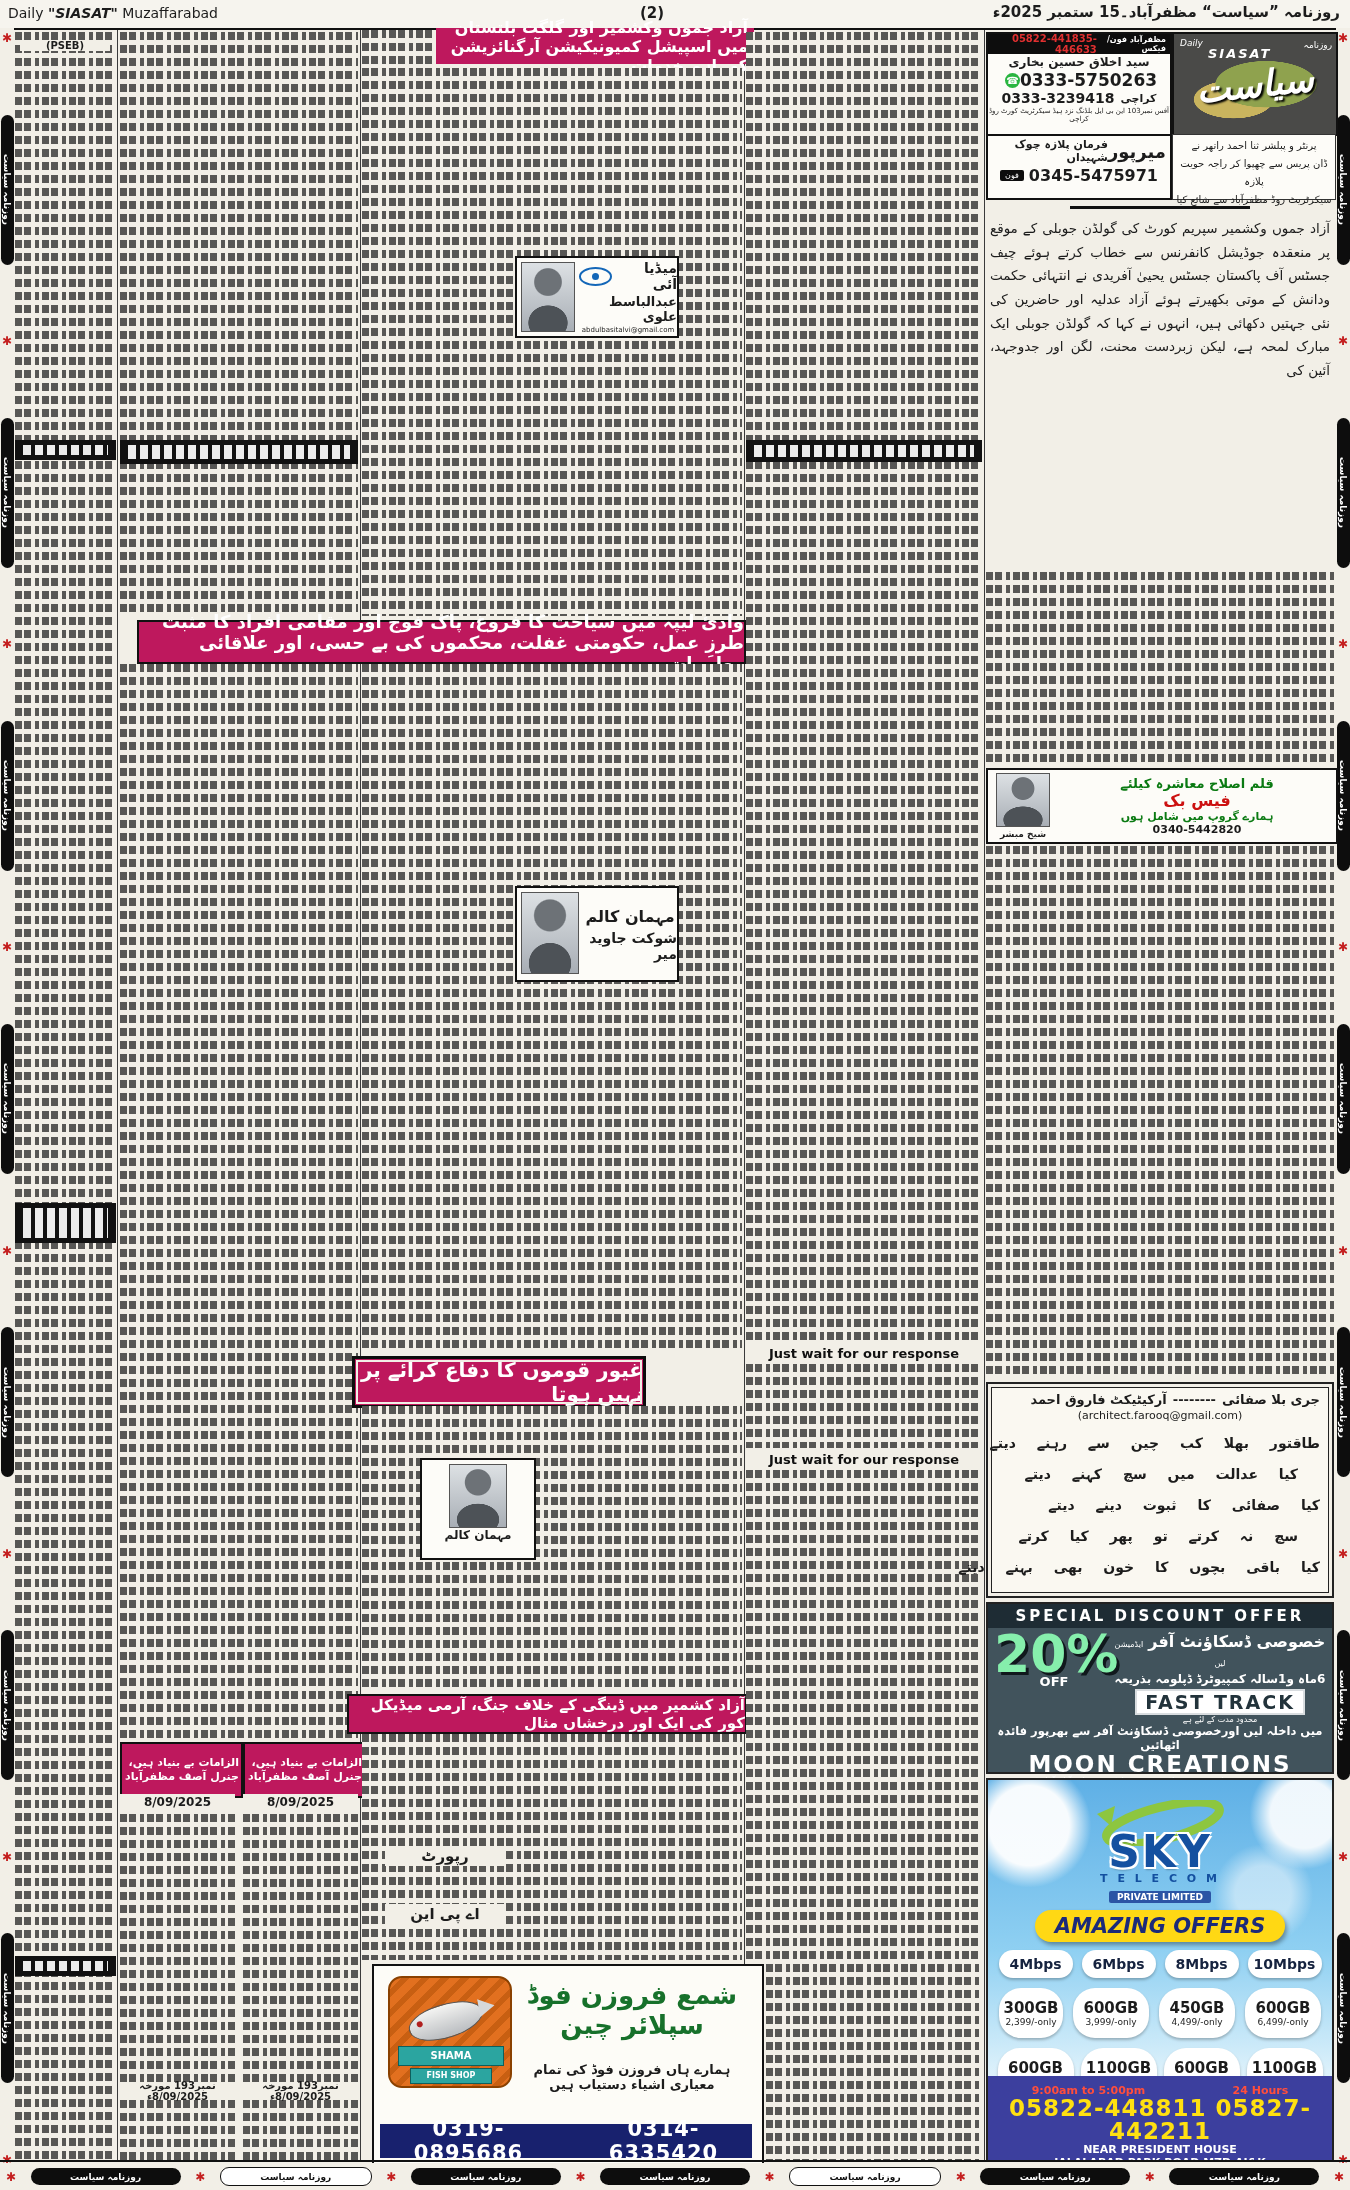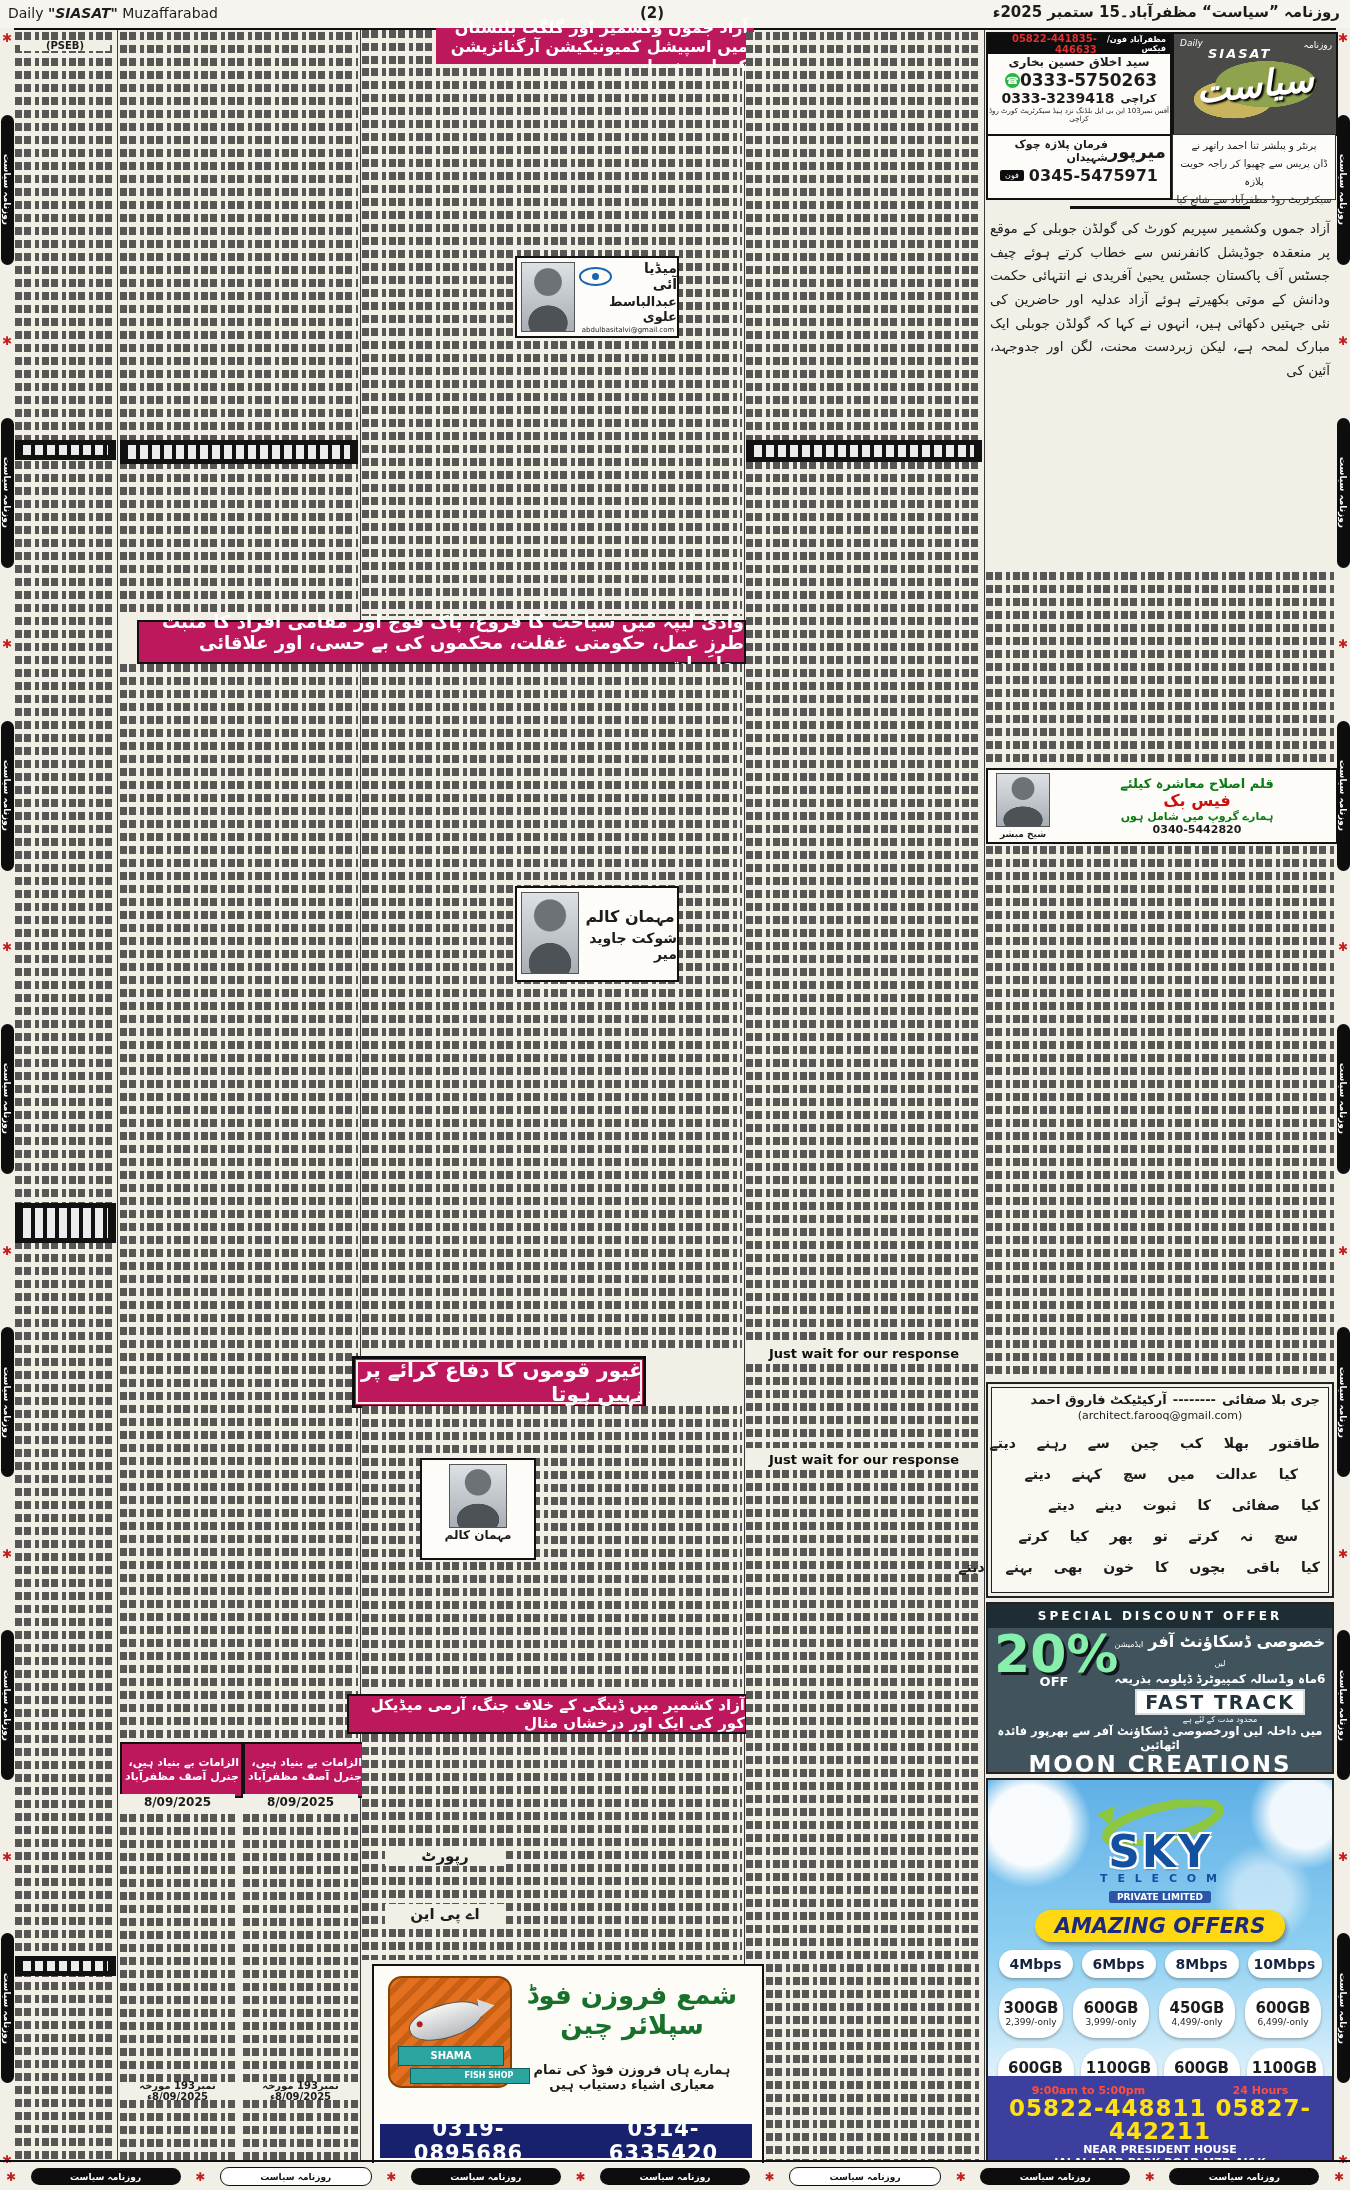--- a/index.html
+++ b/index.html
@@ -36,21 +36,21 @@
   
   .mastrow{display:flex;align-items:center;}
   .redline{color:#e03030;font-weight:bold;}
   .wa{width:15px;height:15px;border-radius:50%;background:#2ab540;color:#fff;font-size:10px;
       display:inline-flex;align-items:center;justify-content:center;margin-left:4px;}
   
   .eye{position:relative;width:30px;height:15px;border:2px solid #1467b8;border-radius:50%;display:inline-block;}
   .eye:after{content:"";position:absolute;left:50%;top:50%;width:7px;height:7px;margin:-3.5px;border-radius:50%;background:#1467b8;}
   
   .disc{background:#41535c;border:2px solid #222;}
-  .disc .banner{background:#1e2c34;color:#fff;font-weight:bold;letter-spacing:3px;font-size:12px;}
+  .disc .banner{background:#1e2c34;color:#fff;font-weight:bold;letter-spacing:3px;font-size:15px;}
   .ft{background:#fff;color:#22333b;font-weight:bold;letter-spacing:2px;border:2px solid #d9dde0;padding:0 8px;font-size:19px;}
   .pct{font-size:52px;font-weight:bold;color:#86efac;text-shadow:3px 3px 0 #10181c;line-height:.85;}
   
   .sky{background-image:
       radial-gradient(circle 60px at 12% 12%, rgba(255,255,255,.95) 0 40px, transparent 62px),
       radial-gradient(circle 50px at 92% 9%, rgba(255,255,255,.9) 0 34px, transparent 55px),
       radial-gradient(circle 46px at 80% 30%, rgba(255,255,255,.5) 0 28px, transparent 50px),
       linear-gradient(180deg,#5fb0e6 0%,#8fd0f2 45%,#dff2fb 78%,#bfe4f5 100%);
       border:2px solid #222;overflow:hidden;}
   .skyword{font-weight:bold;color:#1450a0;font-size:44px;letter-spacing:2px;line-height:.9;
@@ -187,21 +187,21 @@
   <div class="abs blackbar boxed" style="left:347px;top:1694px;width:396px;height:36px;font-size:15px;">آزاد کشمیر میں ڈینگی کے خلاف جنگ، آرمی میڈیکل کور کی ایک اور درخشاں مثال</div>
 
   <div class="abs gt" style="left:362px;top:1734px;width:380px;height:226px;"></div>
   <div class="abs c" style="left:385px;top:1846px;width:120px;height:20px;font-weight:bold;font-size:15px;background:#f2efe7;direction:rtl;">رپورٹ</div>
   <div class="abs c" style="left:385px;top:1904px;width:120px;height:20px;font-weight:bold;font-size:15px;background:#f2efe7;direction:rtl;">اے پی این</div>
 
   <div class="abs boxed" style="left:372px;top:1964px;width:388px;height:198px;background:#fdfcf7;">
     <div class="fishlogo" style="position:absolute;left:14px;top:10px;width:120px;height:108px;">
       <div class="fishbody"></div>
       <div class="ribbonTag" style="position:absolute;left:8px;bottom:20px;width:104px;height:18px;font-size:10px;line-height:18px;">SHAMA</div>
-      <div class="ribbonTag" style="position:absolute;left:20px;bottom:2px;width:80px;height:14px;font-size:8px;line-height:14px;padding-left:38px;">FISH SHOP</div>
+      <div class="ribbonTag" style="position:absolute;left:20px;bottom:2px;width:80px;height:14px;font-size:8px;line-height:14px;">FISH SHOP</div>
     </div>
     <div class="abs rtl" style="right:10px;top:14px;width:240px;text-align:center;font-weight:bold;font-size:26px;color:#17712b;">شمع فروزن فوڈ سپلائر چین</div>
     <div class="abs rtl" style="right:10px;top:96px;width:240px;text-align:center;font-weight:bold;font-size:13px;">ہمارے ہاں فروزن فوڈ کی تمام معیاری اشیاء دستیاب ہیں</div>
     <div class="abs c" style="left:6px;bottom:6px;width:372px;height:34px;background:#18216e;color:#fff;font-weight:bold;font-size:21px;letter-spacing:1px;gap:18px;">
       <span>0319-0895686</span>
       <span>0314-6335420</span>
     </div>
   </div>
 
   <div class="abs gt" style="left:746px;top:32px;width:236px;height:1310px;"></div>

